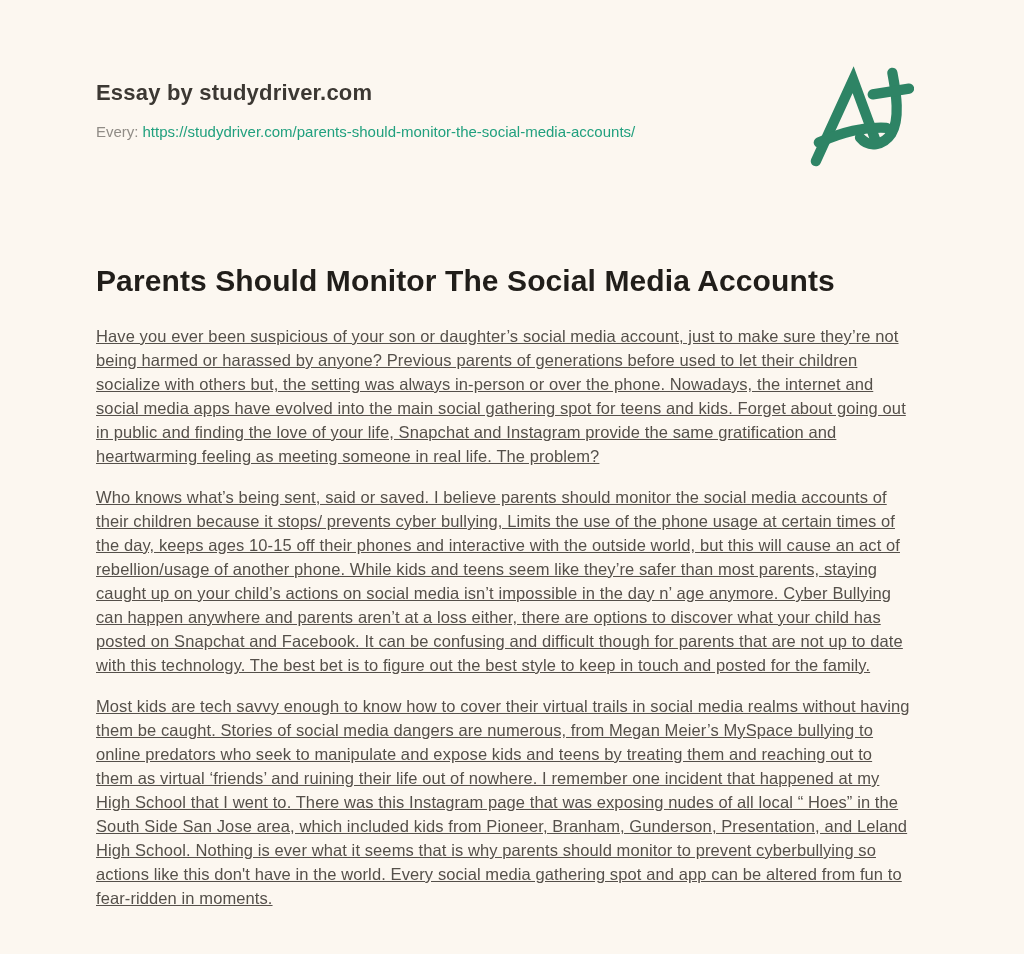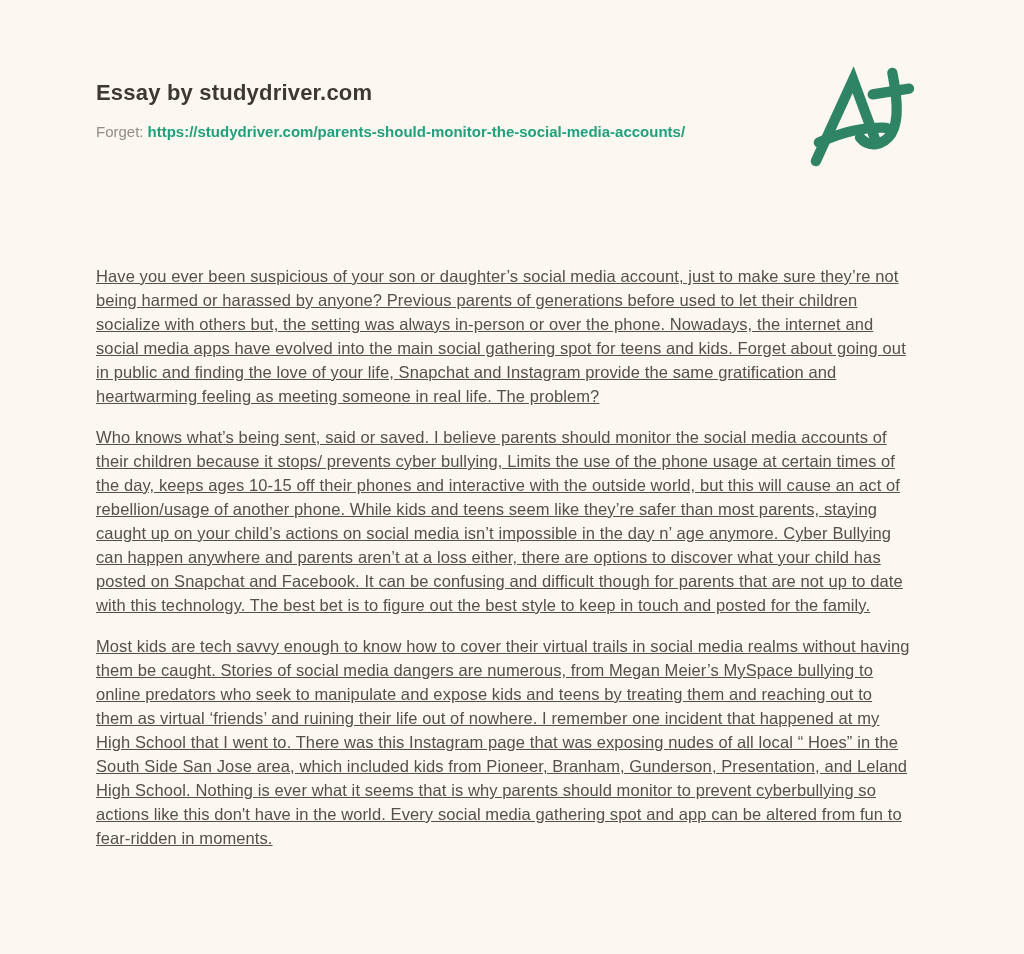--- a/index.html
+++ b/index.html
@@ -33,21 +33,20 @@
   }
   .source-line {
     margin-top: 17px;
     font-size: 15px;
     color: #908c86;
   }
   .source-link {
     color: #21a07e;
     text-decoration: none;
     margin-left: 4px;
-    font-weight: bold;
   }
   .logo {
     width: 108px;
     height: 102px;
     flex: 0 0 auto;
     margin-top: 0px;
     margin-right: -2px;
     color: #2e8465;
   }
   .logo svg {
@@ -76,21 +75,21 @@
 </style>
 </head>
 <body>
 
 <div class="page">
 
   <header class="doc-header">
     <div>
       <h2 class="byline">Essay by studydriver.com</h2>
       <div class="source-line">
-        <span>Forget:</span><a class="source-link" href="#">https://studydriver.com/parents-should-monitor-the-social-media-accounts/</a>
+        <span>Every:</span><a class="source-link" href="#">https://studydriver.com/parents-should-monitor-the-social-media-accounts/</a>
       </div>
     </div>
 
     <div class="logo">
       <span>
         <svg viewBox="0 0 110 104" fill="none" xmlns="http://www.w3.org/2000/svg">
           <g stroke="currentColor" stroke-width="10.5" stroke-linecap="round" fill="none">
 
             <path d="M10 97 L48 14 L72 79"></path>
 
@@ -99,20 +98,21 @@
             <path d="M88 7 C 92 28, 96 54, 87 69 C 79 81, 64 84, 55 73"></path>
 
             <path d="M68 29 L105 23"></path>
           </g>
         </svg>
       </span>
     </div>
   </header>
 
   <main class="article">
+    <h1 class="essay-title">Parents Should Monitor The Social Media Accounts</h1>
 
     <p class="essay-paragraph">Have you ever been suspicious of your son or daughter’s social media account, just to make sure they’re not being harmed or harassed by anyone? Previous parents of generations before used to let their children socialize with others but, the setting was always in-person or over the phone. Nowadays, the internet and social media apps have evolved into the main social gathering spot for teens and kids. Forget about going out in public and finding the love of your life, Snapchat and Instagram provide the same gratification and heartwarming feeling as meeting someone in real life. The problem?</p>
 
     <p class="essay-paragraph">Who knows what’s being sent, said or saved. I believe parents should monitor the social media accounts of their children because it stops/ prevents cyber bullying, Limits the use of the phone usage at certain times of the day, keeps ages 10-15 off their phones and interactive with the outside world, but this will cause an act of rebellion/usage of another phone. While kids and teens seem like they’re safer than most parents, staying caught up on your child’s actions on social media isn’t impossible in the day n’ age anymore. Cyber Bullying can happen anywhere and parents aren’t at a loss either, there are options to discover what your child has posted on Snapchat and Facebook. It can be confusing and difficult though for parents that are not up to date with this technology. The best bet is to figure out the best style to keep in touch and posted for the family.</p>
 
     <p class="essay-paragraph">Most kids are tech savvy enough to know how to cover their virtual trails in social media realms without having them be caught. Stories of social media dangers are numerous, from Megan Meier’s MySpace bullying to online predators who seek to manipulate and expose kids and teens by treating them and reaching out to them as virtual ‘friends’ and ruining their life out of nowhere. I remember one incident that happened at my High School that I went to. There was this Instagram page that was exposing nudes of all local “ Hoes” in the South Side San Jose area, which included kids from Pioneer, Branham, Gunderson, Presentation, and Leland High School. Nothing is ever what it seems that is why parents should monitor to prevent cyberbullying so actions like this don't have in the world. Every social media gathering spot and app can be altered from fun to fear-ridden in moments.</p>
   </main>
 
 </div>
 

